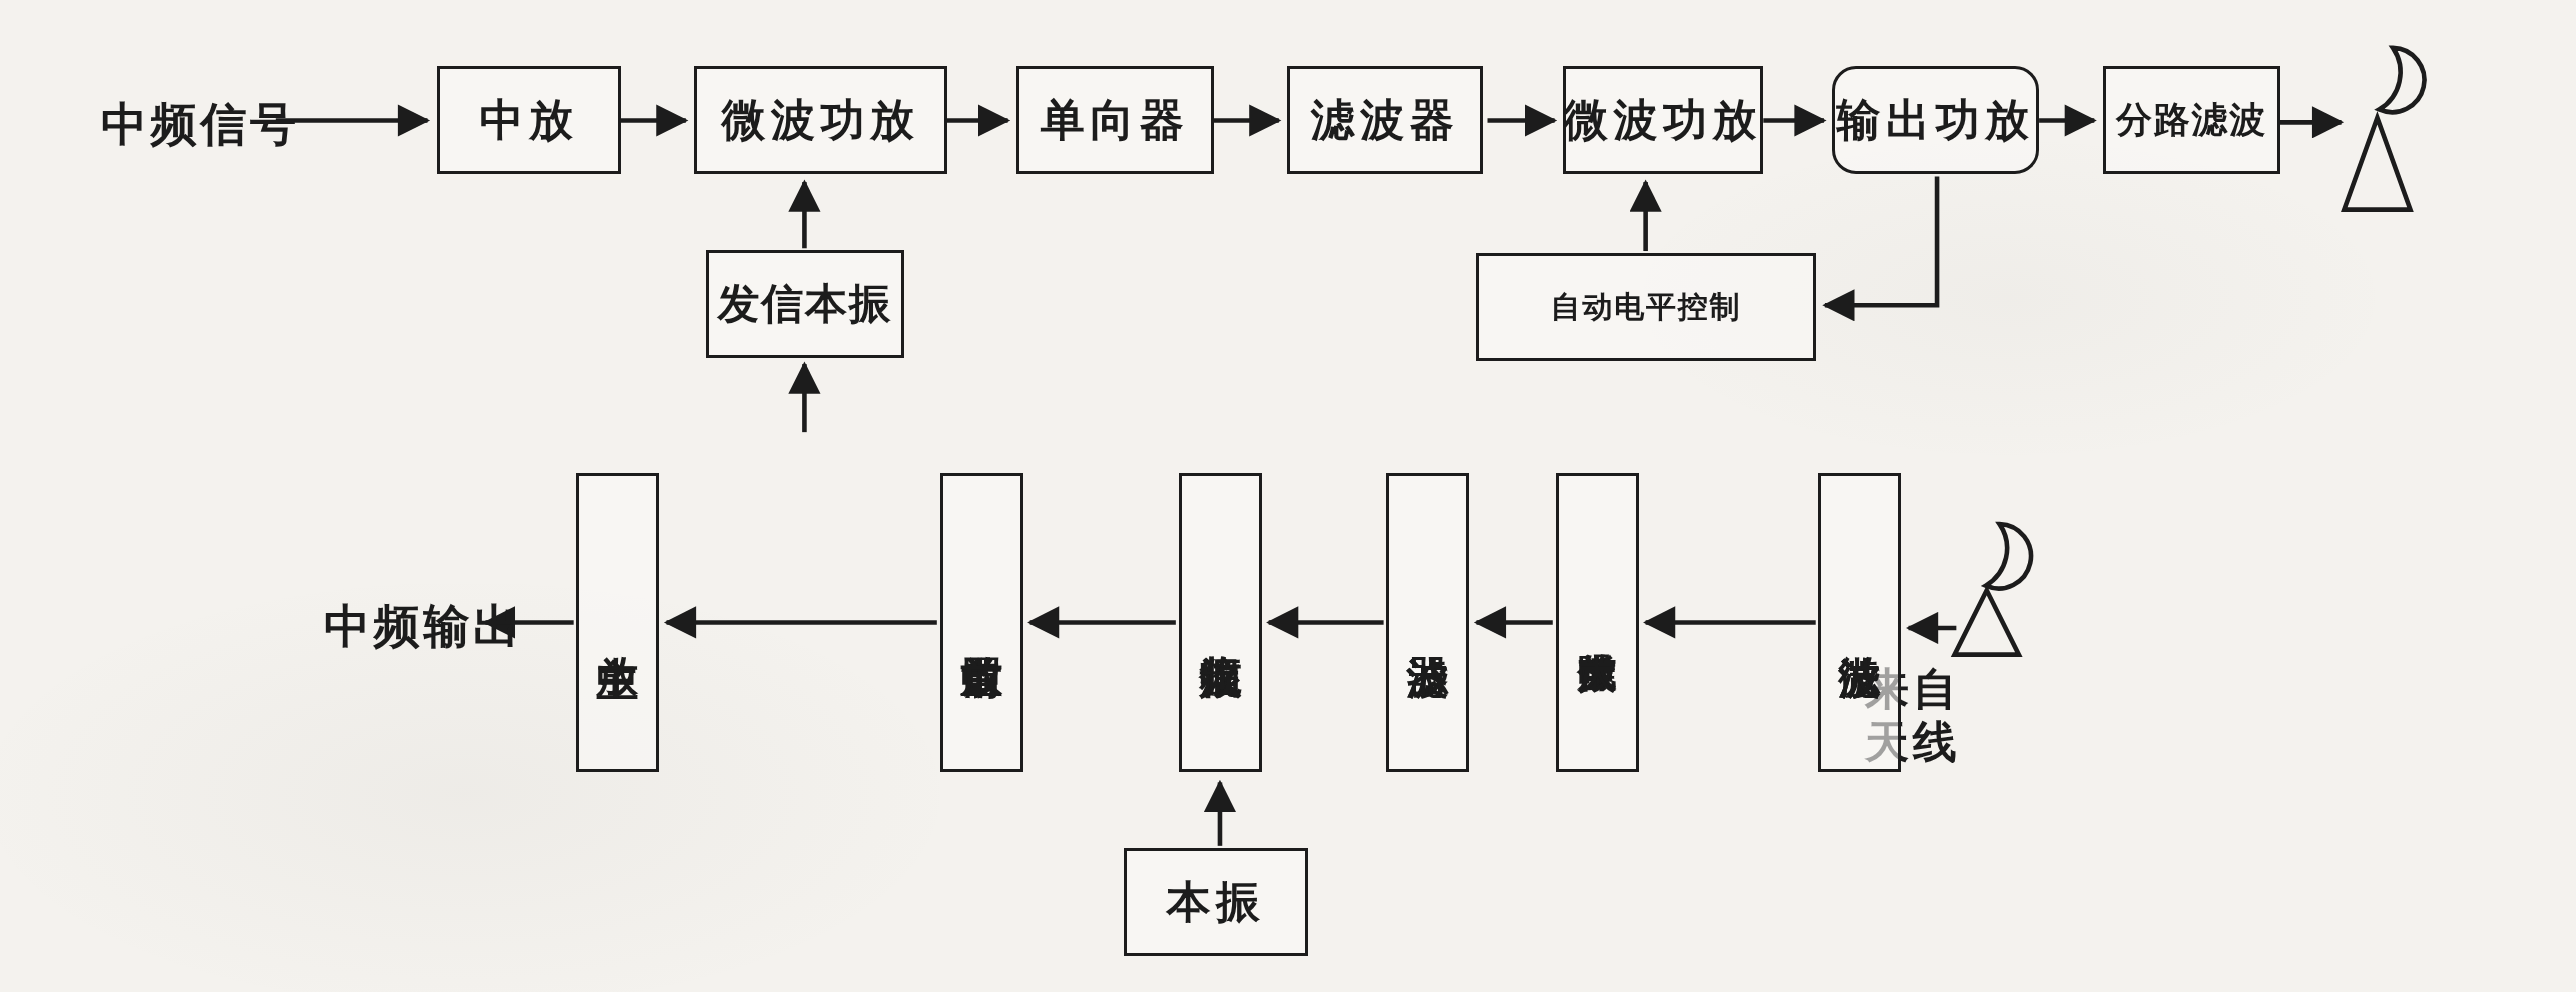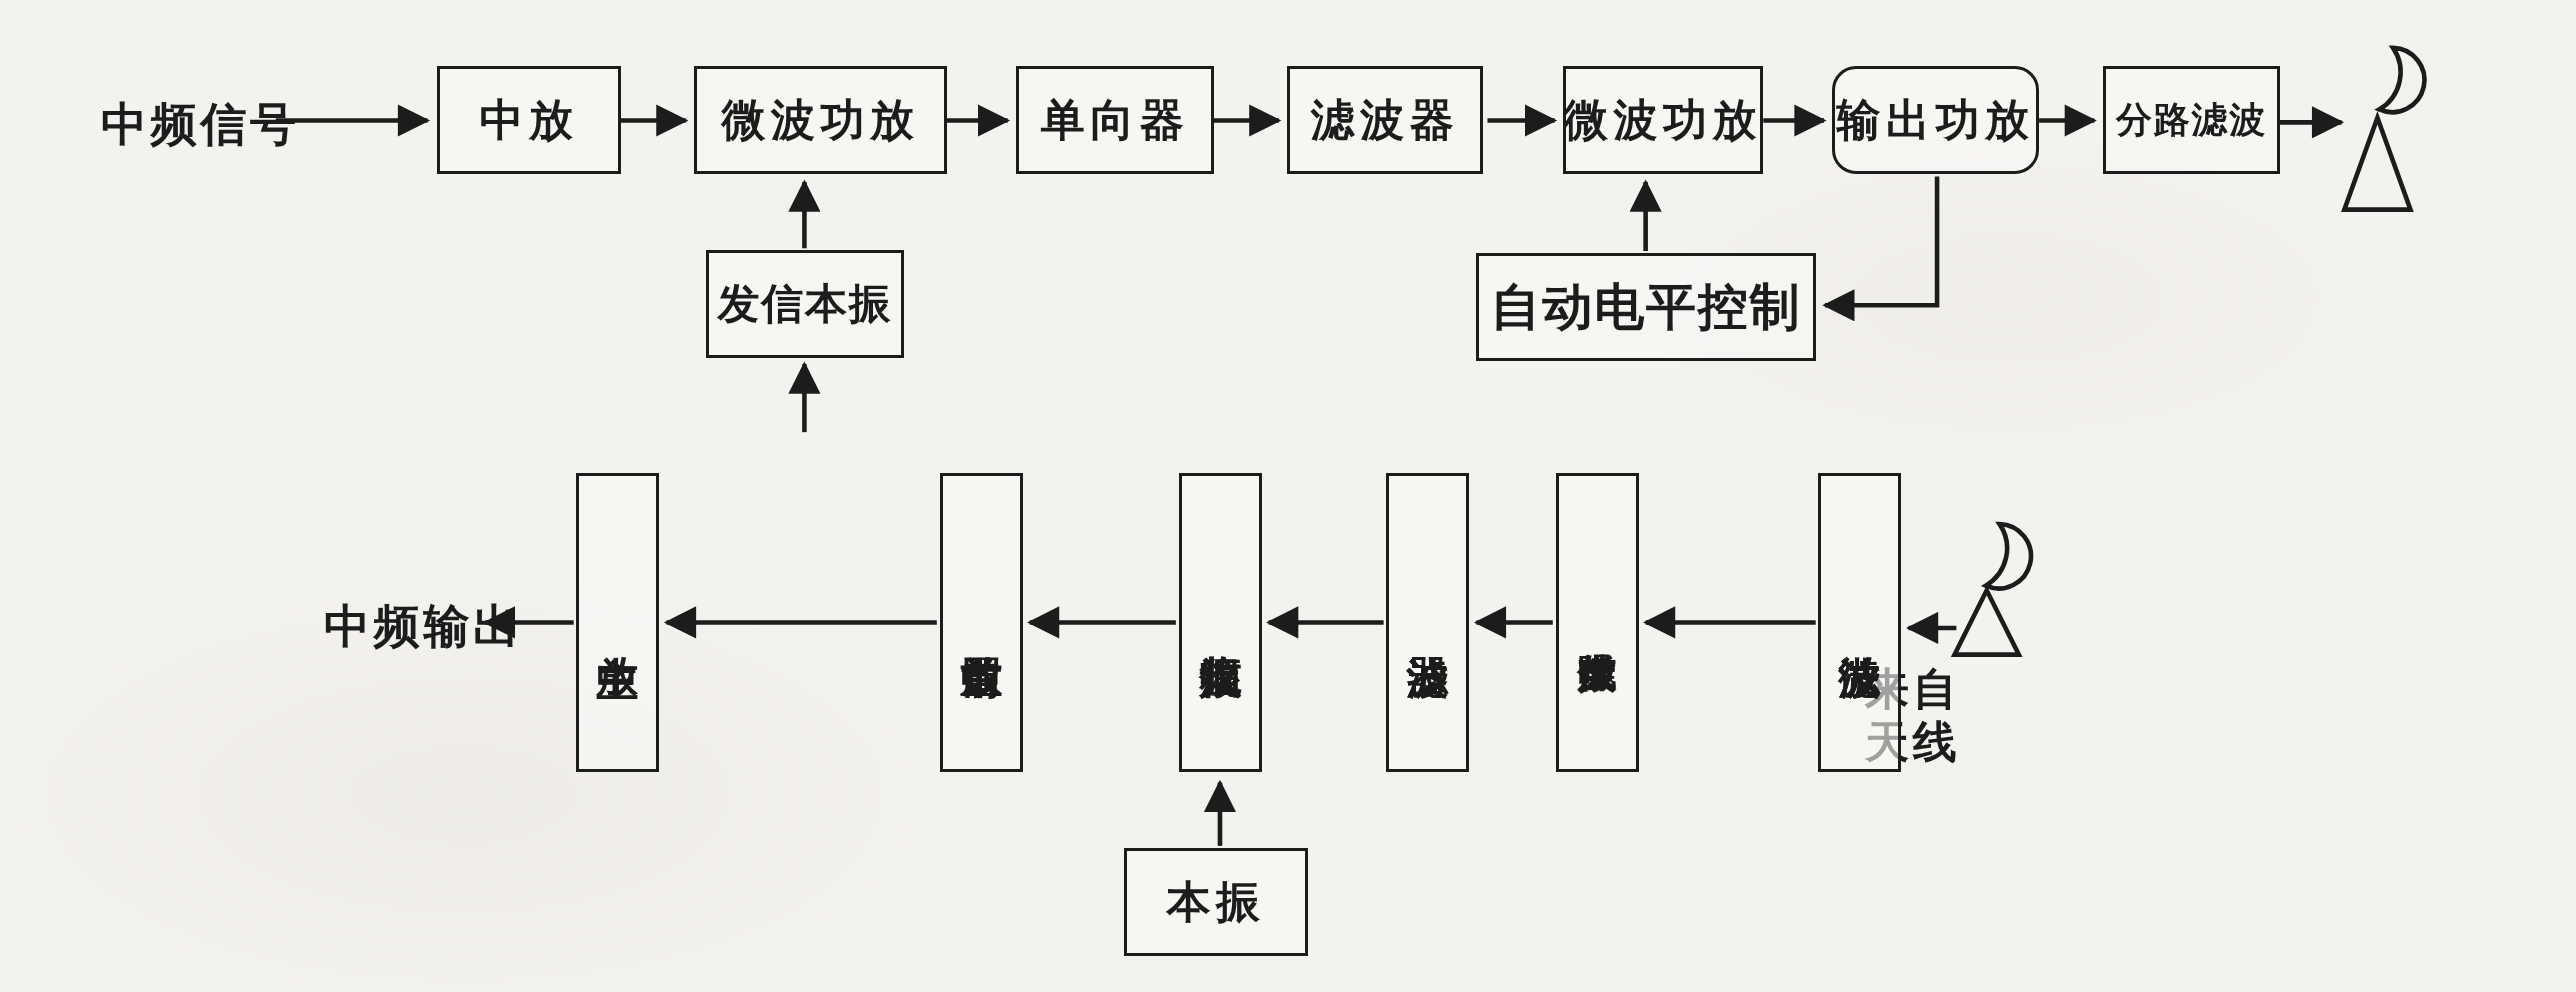--- a/index.html
+++ b/index.html
@@ -32,21 +32,21 @@
   svg .shape{stroke:#1c1c1c;stroke-width:5;fill:#f4f2ee;}
   
   #b-if-amp    {left:437px; top:66px; width:184px;height:108px;}
   #b-tx-mixer  {left:694px; top:66px; width:253px;height:108px;}
   #b-isolator  {left:1016px;top:66px; width:198px;height:108px;}
   #b-filter-tx {left:1287px;top:66px; width:196px;height:108px;}
   #b-mw-pa     {left:1563px;top:66px; width:200px;height:108px;}
   #b-out-pa    {left:1832px;top:66px; width:207px;height:108px;border-radius:24px;}
   #b-branch    {left:2103px;top:66px; width:177px;height:108px;font-size:36px;letter-spacing:1.8px;}
   #b-tx-lo     {left:706px; top:250px;width:198px;height:108px;font-size:42px;letter-spacing:1.8px;}
-  #b-alc       {left:1476px;top:253px;width:340px;height:108px;font-size:50px;letter-spacing:1.8px;}
+  #b-alc       {left:1476px;top:253px;width:340px;height:108px;font-size:30px;letter-spacing:1.8px;}
   
   #b-main-if   {left:576px; top:473px;width:83px;height:299px;}
   #b-pre-if    {left:940px;top:473px;width:83px;height:299px;}
   #b-rx-mixer  {left:1179px;top:473px;width:83px;height:299px;}
   #b-filter-rx {left:1386px;top:473px;width:83px;height:299px;}
   #b-lna       {left:1556px;top:473px;width:83px;height:299px;font-size:39px;}
   #b-mw-filter {left:1818px;top:473px;width:83px;height:299px;}
   #b-rx-lo     {left:1124px;top:848px;width:184px;height:108px;font-size:44px;}
   
   #l-if-in  {left:101px; top:94px;}

